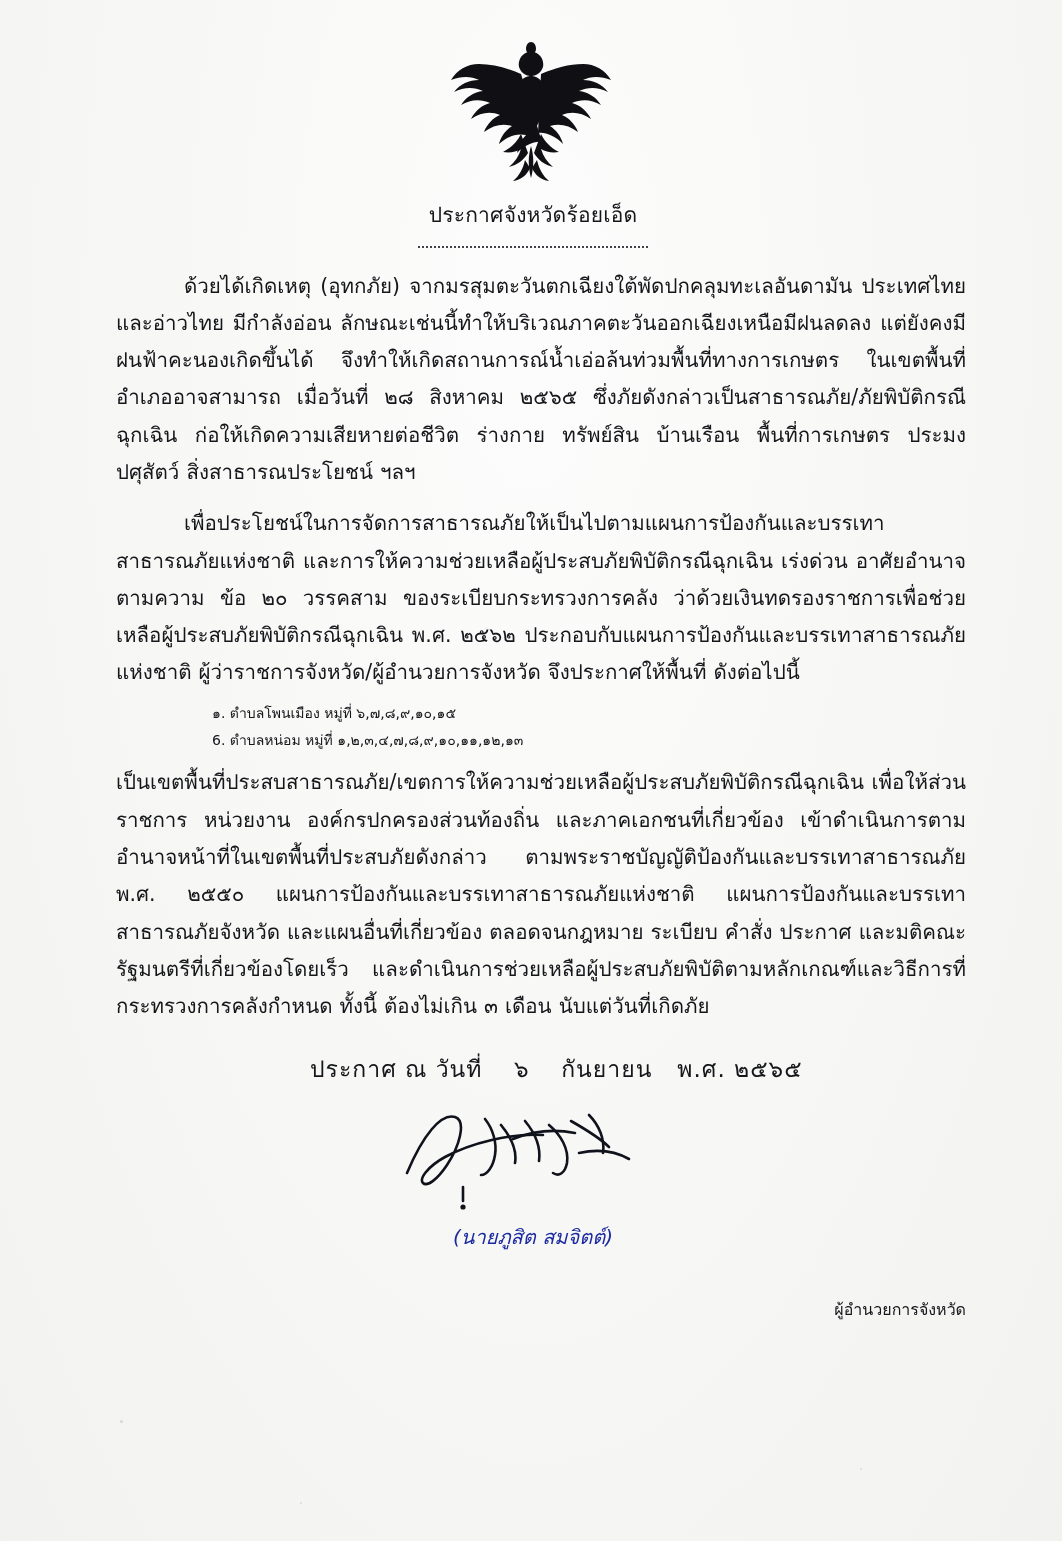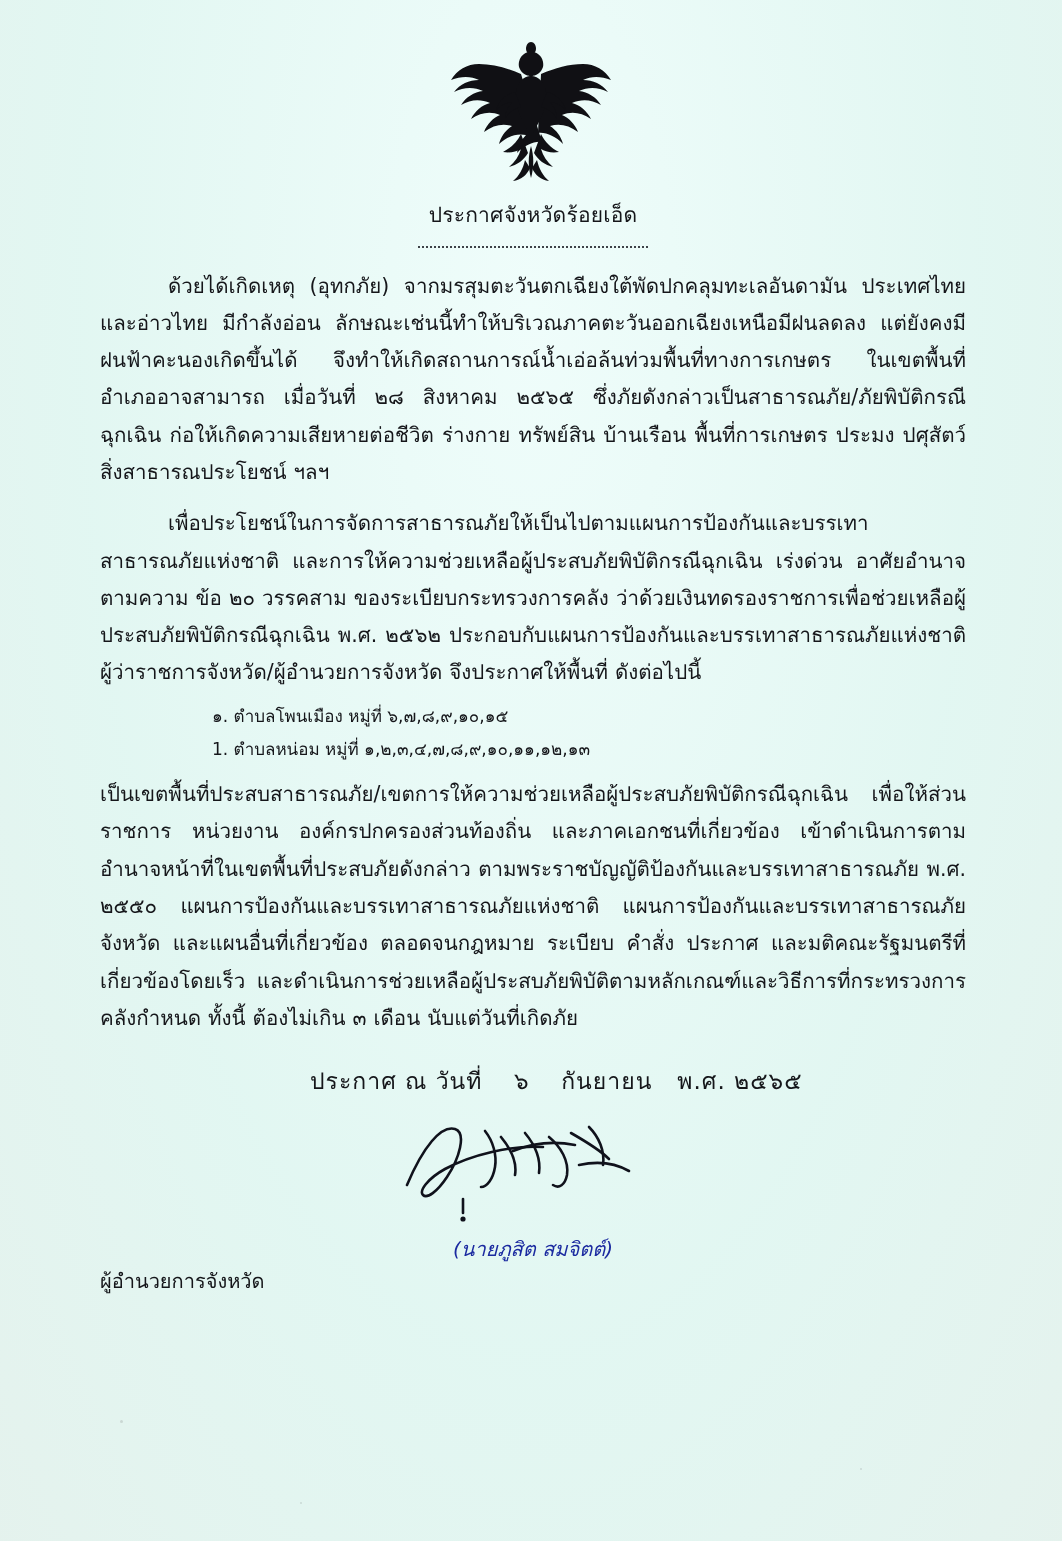--- a/index.html
+++ b/index.html
@@ -11,21 +11,21 @@
     width: 1062px;
     height: 1541px;
     position: relative;
     font-family: "DejaVu Sans", "Liberation Sans", sans-serif;
     color: #15161a;
     overflow: hidden;
   }
   .page {
     position: absolute;
     inset: 0;
-    background: #5eead4;
+    background: #e5e5e5;
   }
   
   .page::before {
     content: "";
     position: absolute;
     inset: 0;
     background:
       radial-gradient(ellipse at 50% 20%, rgba(255,255,255,0.9), rgba(249,249,247,0.85) 60%, rgba(243,243,240,0.9) 100%);
     pointer-events: none;
   }
@@ -69,39 +69,39 @@
   .rule {
     width: 230px;
     margin: 14px auto 20px auto;
     border-top: 2px dotted #20222a;
     opacity: .85;
   }
 
   p.para {
     font-size: 20.5px;
     line-height: 1.82;
-    margin: 0 0 14px 0;
+    margin: 0 0 14px 16px;
     text-align: justify;
     text-justify: inter-word;
     word-spacing: 0.5px;
   }
   p.para.indent {
     text-indent: 68px;
   }
   p.para.tight {
     margin-bottom: 8px;
   }
 
   ul.zones {
     list-style: none;
     margin: 6px 0 10px 0;
     padding: 0 0 0 112px;
   }
   ul.zones li {
-    font-size: 17px;
+    font-size: 14px;
     line-height: 1.95;
   }
 
   .sign-date {
     margin-top: 26px;
     font-size: 23px;
     padding-left: 210px;
     letter-spacing: 1px;
   }
   .sign-date .daybox {
@@ -132,23 +132,24 @@
     font-style: italic;
   }
   .signer-role {
     text-align: center;
     font-size: 21px;
     color: #1b2aa0;
     margin-top: 4px;
     letter-spacing: .3px;
   }
   .signer-role2 {
-    text-align: left;
-    font-size: 20px;
+    text-align: right;
+    font-size: 16px;
     color: #15161a;
+    margin-top: 44px;
   }
 
   
   .speck {
     position: absolute;
     background: rgba(90,90,90,0.18);
     border-radius: 50%;
     pointer-events: none;
   }
 </style>
@@ -188,21 +189,21 @@
 
     <div class="center title-1">ประกาศจังหวัดร้อยเอ็ด</div>
 
     <div class="rule"></div>
 
     <p class="para indent">ด้วยได้เกิดเหตุ (อุทกภัย) จากมรสุมตะวันตกเฉียงใต้พัดปกคลุมทะเลอันดามัน ประเทศไทย และอ่าวไทย มีกำลังอ่อน ลักษณะเช่นนี้ทำให้บริเวณภาคตะวันออกเฉียงเหนือมีฝนลดลง แต่ยังคงมีฝนฟ้าคะนองเกิดขึ้นได้ จึงทำให้เกิดสถานการณ์น้ำเอ่อล้นท่วมพื้นที่ทางการเกษตร ในเขตพื้นที่ อำเภออาจสามารถ เมื่อวันที่ ๒๘ สิงหาคม ๒๕๖๕ ซึ่งภัยดังกล่าวเป็นสาธารณภัย/ภัยพิบัติกรณีฉุกเฉิน ก่อให้เกิดความเสียหายต่อชีวิต ร่างกาย ทรัพย์สิน บ้านเรือน พื้นที่การเกษตร ประมง ปศุสัตว์ สิ่งสาธารณประโยชน์ ฯลฯ</p>
     <p class="para indent tight">เพื่อประโยชน์ในการจัดการสาธารณภัยให้เป็นไปตามแผนการป้องกันและบรรเทาสาธารณภัยแห่งชาติ และการให้ความช่วยเหลือผู้ประสบภัยพิบัติกรณีฉุกเฉิน เร่งด่วน อาศัยอำนาจตามความ ข้อ ๒๐ วรรคสาม ของระเบียบกระทรวงการคลัง ว่าด้วยเงินทดรองราชการเพื่อช่วยเหลือผู้ประสบภัยพิบัติกรณีฉุกเฉิน พ.ศ. ๒๕๖๒ ประกอบกับแผนการป้องกันและบรรเทาสาธารณภัยแห่งชาติ ผู้ว่าราชการจังหวัด/ผู้อำนวยการจังหวัด จึงประกาศให้พื้นที่ ดังต่อไปนี้</p>
 
     <ul class="zones">
       <li>๑. ตำบลโพนเมือง หมู่ที่ ๖,๗,๘,๙,๑๐,๑๕</li>
-      <li>1. ตำบลหน่อม หมู่ที่ ๑,๒,๓,๔,๗,๘,๙,๑๐,๑๑,๑๒,๑๓</li>
+      <li>6. ตำบลหน่อม หมู่ที่ ๑,๒,๓,๔,๗,๘,๙,๑๐,๑๑,๑๒,๑๓</li>
     </ul>
 
     <p class="para">เป็นเขตพื้นที่ประสบสาธารณภัย/เขตการให้ความช่วยเหลือผู้ประสบภัยพิบัติกรณีฉุกเฉิน เพื่อให้ส่วนราชการ หน่วยงาน องค์กรปกครองส่วนท้องถิ่น และภาคเอกชนที่เกี่ยวข้อง เข้าดำเนินการตามอำนาจหน้าที่ในเขตพื้นที่ประสบภัยดังกล่าว ตามพระราชบัญญัติป้องกันและบรรเทาสาธารณภัย พ.ศ. ๒๕๕๐ แผนการป้องกันและบรรเทาสาธารณภัยแห่งชาติ แผนการป้องกันและบรรเทาสาธารณภัยจังหวัด และแผนอื่นที่เกี่ยวข้อง ตลอดจนกฎหมาย ระเบียบ คำสั่ง ประกาศ และมติคณะรัฐมนตรีที่เกี่ยวข้องโดยเร็ว และดำเนินการช่วยเหลือผู้ประสบภัยพิบัติตามหลักเกณฑ์และวิธีการที่กระทรวงการคลังกำหนด ทั้งนี้ ต้องไม่เกิน ๓ เดือน นับแต่วันที่เกิดภัย</p>
 
     <div class="sign-date">
       <span>ประกาศ  ณ  วันที่</span>
       <span class="daybox">๖</span>
       <span>กันยายน</span>
       &nbsp;
       <span>พ.ศ.</span>

